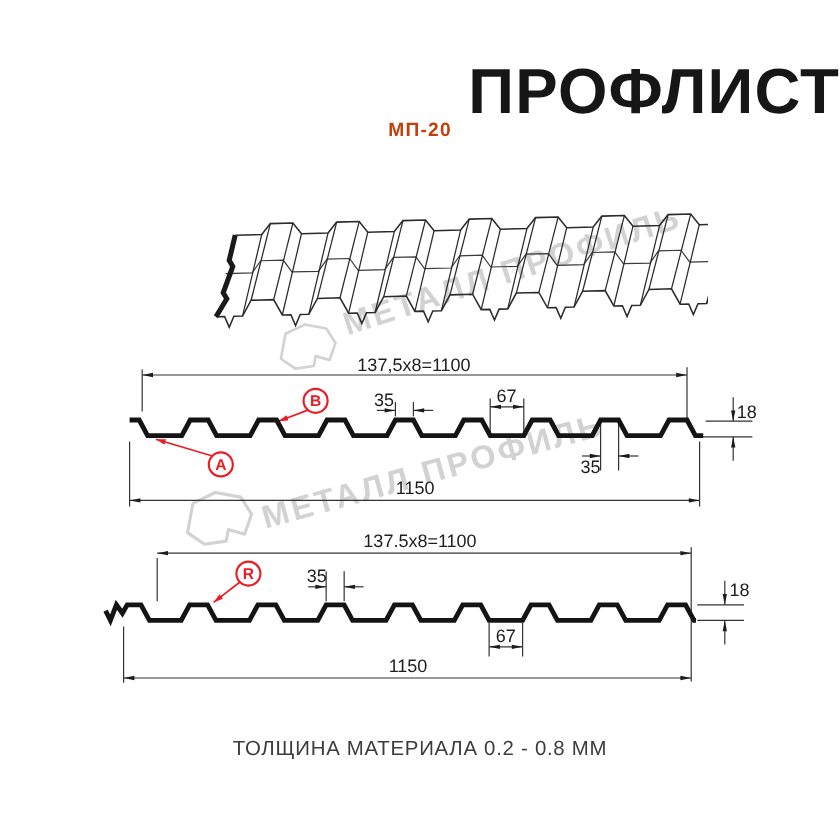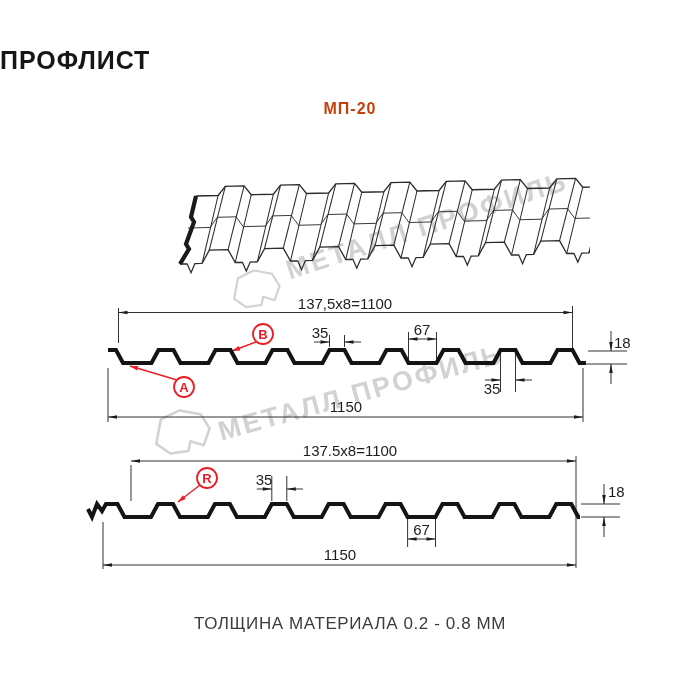--- a/index.html
+++ b/index.html
@@ -1,19 +1,19 @@
 <!DOCTYPE html>
 <html><head>
 <meta charset="utf-8">
 <style>
   html,body{margin:0;padding:0;}
   body{width:700px;height:700px;background:#ffffff;position:relative;overflow:hidden;
        font-family:"Liberation Sans", sans-serif;}
   .abs{position:absolute;}
-  #title{top:46px;left:0;width:700px;text-align:left;font-size:25px;font-weight:800;
+  #title{top:46px;left:0;width:700px;text-align:right;font-size:53px;font-weight:800;
          letter-spacing:1px;color:#161616;z-index:3;}
   #subtitle{top:100px;left:0;width:700px;text-align:center;font-size:16px;font-weight:700;
             letter-spacing:1px;color:#c2410c;z-index:3;}
   #footer{top:614px;left:0;width:700px;text-align:center;font-size:17px;font-weight:500;
           letter-spacing:0.6px;color:#3c3c3c;z-index:3;}
   .wm-text{z-index:1;color:#d2d2d2;font-size:27px;font-weight:700;letter-spacing:2.5px;
            white-space:nowrap;transform-origin:0 50%;line-height:1;}
   #wm1-text{left:287px;top:258px;transform:rotate(-18deg);}
   #wm2-text{left:219px;top:419px;transform:rotate(-15.5deg);}
   .wm-logo{z-index:1;}

